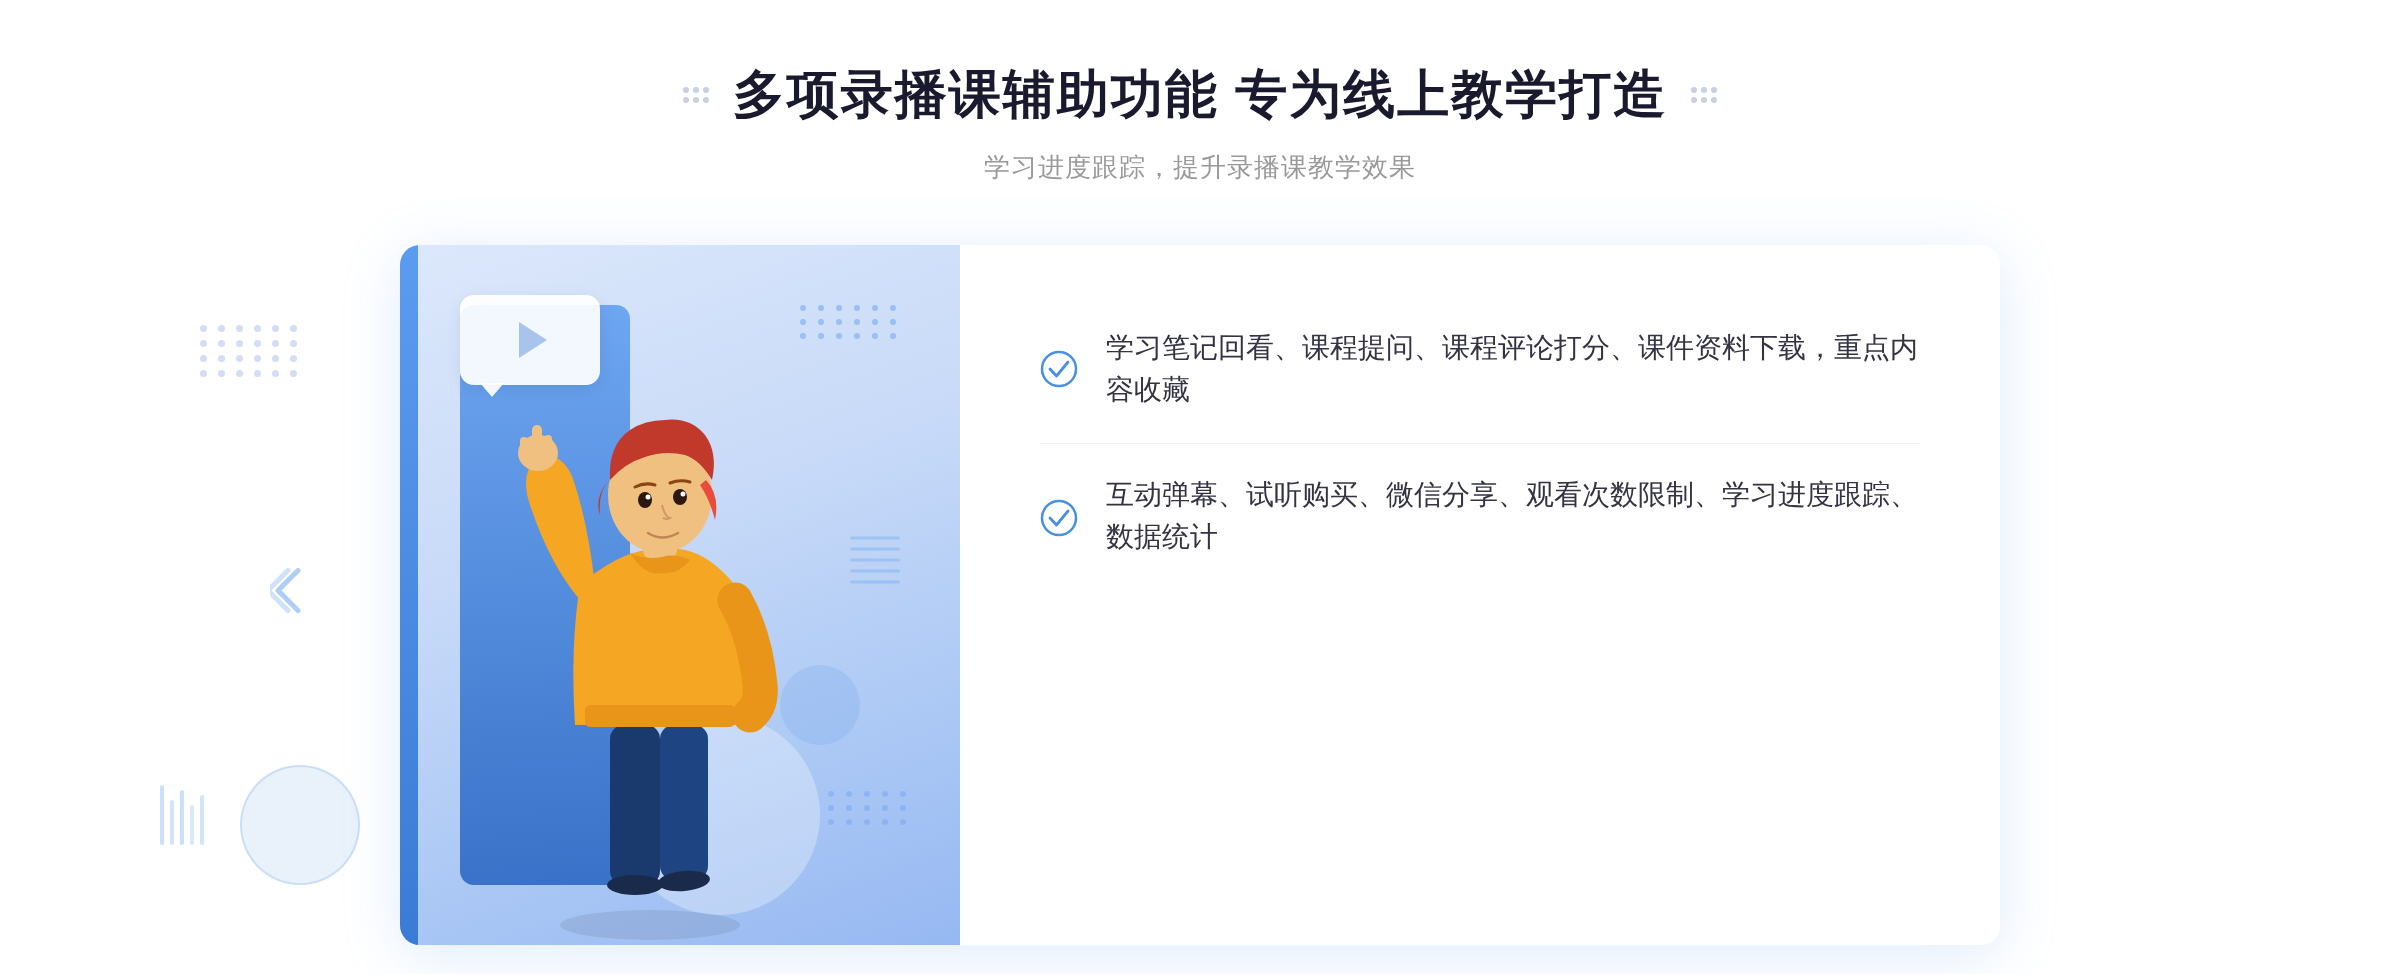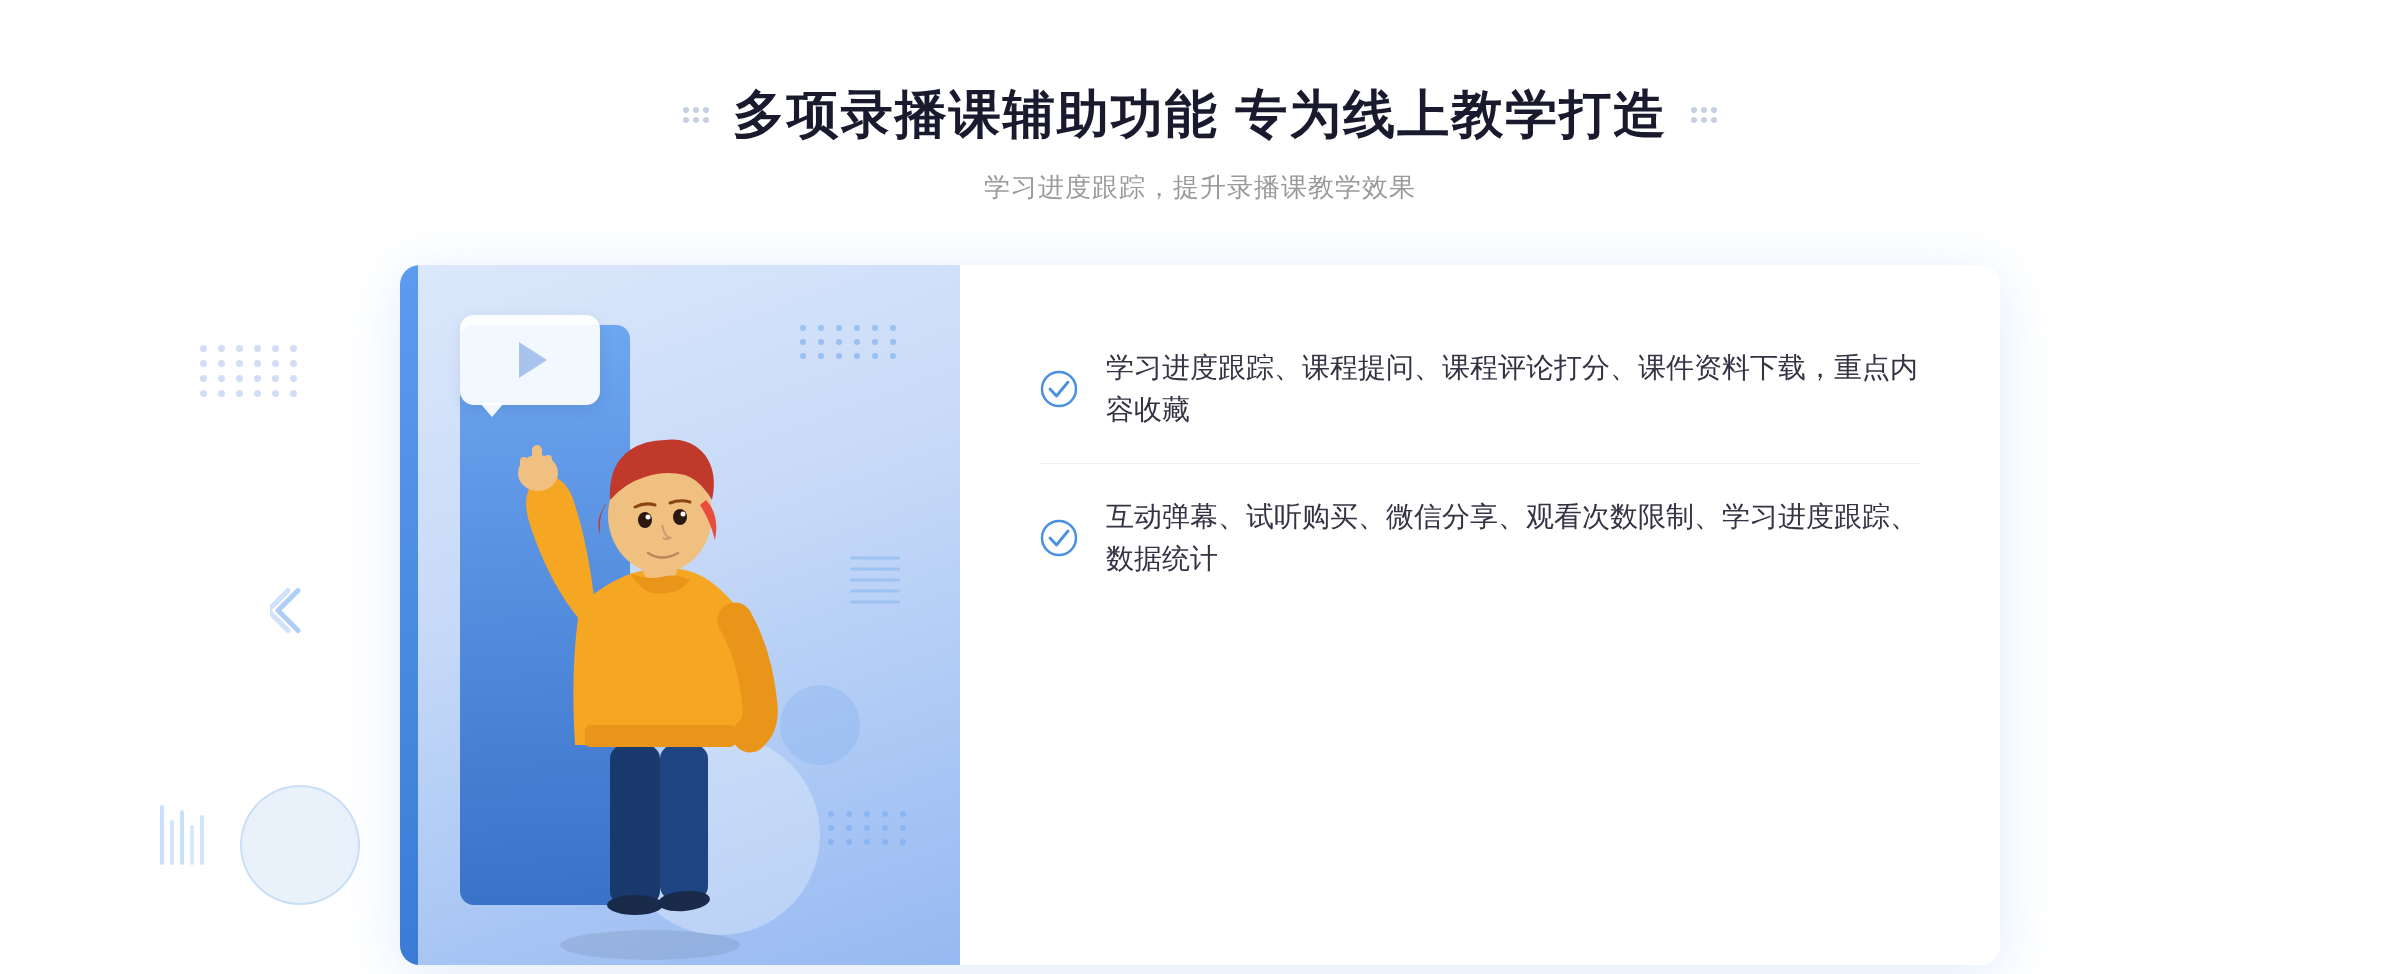--- a/index.html
+++ b/index.html
@@ -36,21 +36,20 @@
       margin-bottom: 60px;
       position: relative;
     }
 
     .header-title-row {
       display: flex;
       align-items: center;
       justify-content: flex-end;
       gap: 24px;
       margin-bottom: 20px;
-      margin-top: 20px;
     }
 
     .header-decoration {
       display: flex;
       align-items: center;
       gap: 4px;
     }
 
     .header-decoration-dot {
       width: 6px;
@@ -199,20 +198,21 @@
     .feature-row {
       display: flex;
       align-items: center;
       gap: 28px;
       padding: 32px 0;
       border-bottom: 1px solid #eef2f8;
     }
 
     .feature-row:last-child {
       border-bottom: none;
+      font-family: Liberation Mono, monospace;
     }
 
     .check-circle {
       width: 38px;
       height: 38px;
       flex-shrink: 0;
     }
 
     .feature-desc {
       font-size: 28px;
@@ -410,21 +410,21 @@
 
 
 
         <div class="feature-row">
           <div class="check-circle">
             <svg width="38" height="38" viewBox="0 0 38 38" fill="none" xmlns="http://www.w3.org/2000/svg">
               <circle cx="19" cy="19" r="17" stroke="#4a90e2" stroke-width="2.5" fill="none"></circle>
               <path d="M10 19 L16.5 26 L28 12" stroke="#4a90e2" stroke-width="2.8" stroke-linecap="round" stroke-linejoin="round" fill="none"></path>
             </svg>
           </div>
-          <span class="feature-desc">学习进度跟踪、课程提问、课程评论打分、课件资料下载，重点内容收藏</span>
+          <span class="feature-desc">学习笔记回看、课程提问、课程评论打分、课件资料下载，重点内容收藏</span>
         </div>
 
         <div class="feature-row">
           <div class="check-circle">
             <svg width="38" height="38" viewBox="0 0 38 38" fill="none" xmlns="http://www.w3.org/2000/svg">
               <circle cx="19" cy="19" r="17" stroke="#4a90e2" stroke-width="2.5" fill="none"></circle>
               <path d="M10 19 L16.5 26 L28 12" stroke="#4a90e2" stroke-width="2.8" stroke-linecap="round" stroke-linejoin="round" fill="none"></path>
             </svg>
           </div>
           <span class="feature-desc">互动弹幕、试听购买、微信分享、观看次数限制、学习进度跟踪、数据统计</span>

